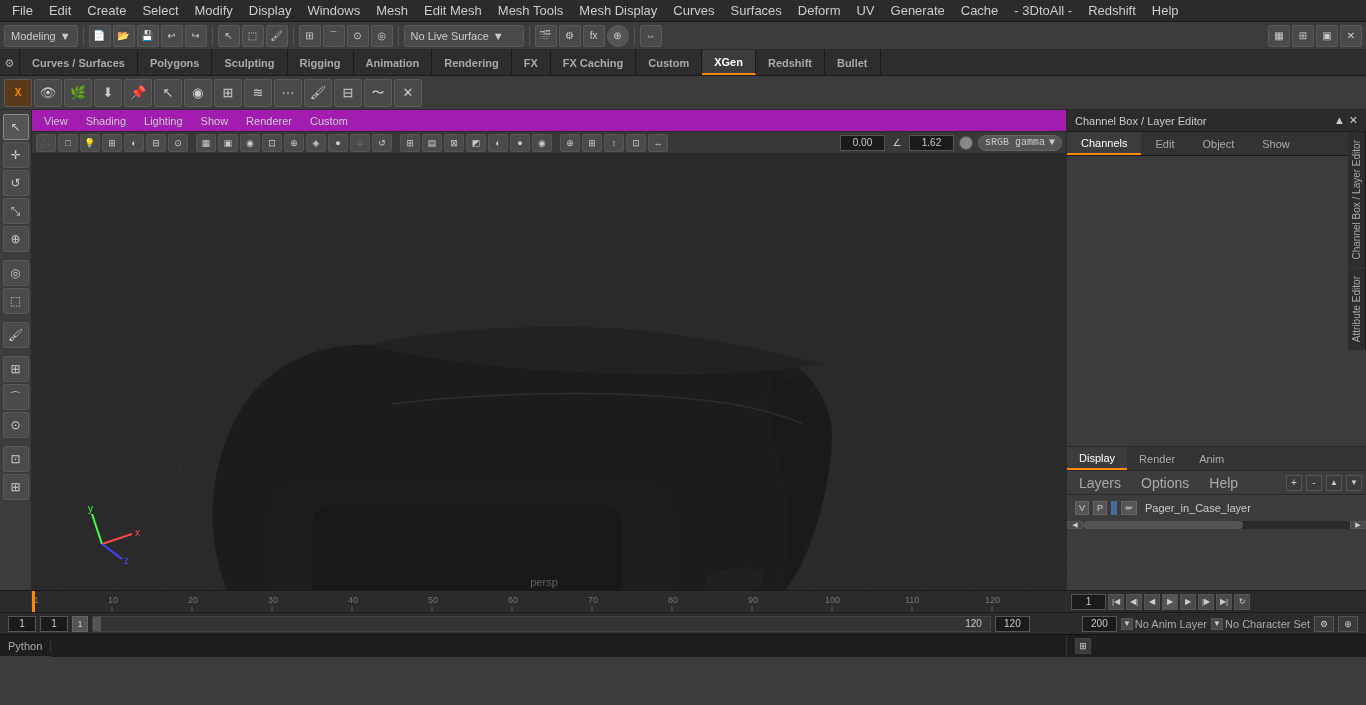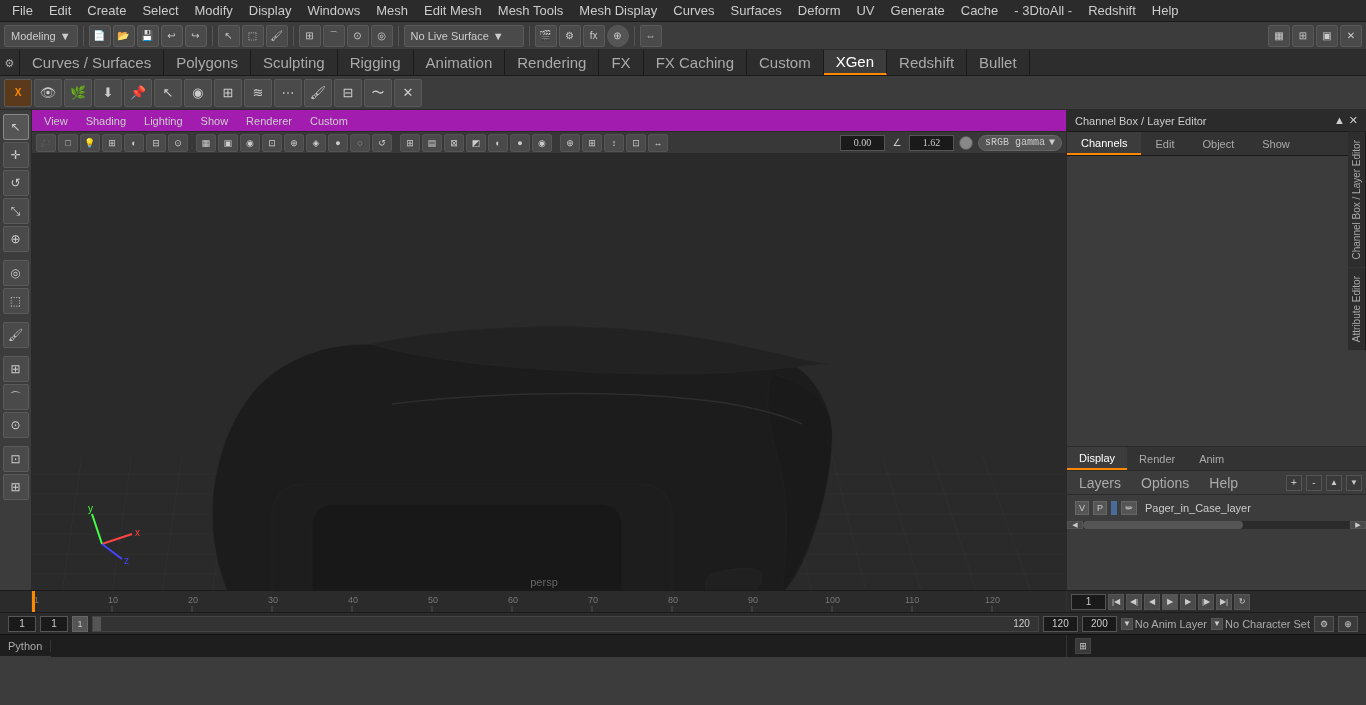--- a/index.html
+++ b/index.html
@@ -81,23 +81,24 @@
       background: #2d2d2d;
       display: flex;
       align-items: stretch;
       border-bottom: 1px solid #1a1a1a;
     }
     .tab {
       padding: 0 12px;
       display: flex;
       align-items: center;
       cursor: pointer;
-      font-size: 15px;
+      font-size: 11px;
       color: #aaaaaa;
       border-right: 1px solid #1a1a1a;
+      font-weight: bold;
     }
     .tab.active {
       background: #3c3c3c;
       color: #ffffff;
       border-bottom: 2px solid #ff8800;
     }
     .tab-settings-icon {
       width: 20px;
       height: 26px;
       display: flex;
@@ -448,21 +449,20 @@
       height: 16px;
       background: #1a1a1a;
       border: 1px solid #555;
       color: #ccc;
       font-size: 10px;
       text-align: left;
       padding: 0 2px;
       display: flex;
       align-items: center;
       justify-content: center;
-      font-family: Liberation Serif, serif;
     }
 
     #scrollbar-bottom-layers {
       height: 8px;
       background: #2b2b2b;
       display: flex;
       align-items: center;
     }
   </style>
 </head>
@@ -843,21 +843,21 @@
 
 <div id="status-bar" style="height:22px;background:#2b2b2b;display:flex;align-items:center;padding:0 8px;gap:4px;border-top:1px solid #1a1a1a;font-size:11px;">
   <input type="text" class="status-input" value="1" style="width: 28px; height: 16px; background: rgb(26, 26, 26); border: 1px solid rgb(85, 85, 85); color: rgb(204, 204, 204); font-size: 10px; text-align: center;">
   <input type="text" class="status-input" value="1" style="width: 28px; height: 16px; background: rgb(26, 26, 26); border: 1px solid rgb(85, 85, 85); color: rgb(204, 204, 204); font-size: 10px; text-align: center;">
   <div style="width:16px;height:16px;background:#555;border:1px solid #666;display:flex;align-items:center;justify-content:center;font-size:9px;">1</div>
   <div style="flex:1;height:16px;background:#333;border:1px solid #444;position:relative;">
     <div style="position:absolute;left:0;top:0;width:8px;height:100%;background:#555;"></div>
     <div style="position:absolute;right:8px;top:0;display:flex;align-items:center;height:100%;font-size:10px;color:#ccc;">120</div>
   </div>
   <input type="text" class="status-input" value="120" style="width: 35px; height: 16px; background: rgb(26, 26, 26); border: 1px solid rgb(85, 85, 85); color: rgb(204, 204, 204); font-size: 10px; text-align: center;">
-  <input type="text" class="status-input" value="200" style="width: 35px; height: 16px; background: rgb(26, 26, 26); border: 1px solid rgb(85, 85, 85); color: rgb(204, 204, 204); font-size: 10px; text-align: center;">
+  <input type="text" class="status-input" value="200" style="width: 35px; height: 16px; background: rgb(26, 26, 26); border: 1px solid rgb(85, 85, 85); color: rgb(204, 204, 204); font-size: 10px; text-align: center; margin-left: 48px;">
   <div style="display:flex;align-items:center;gap:2px;">
     <div style="width:12px;height:12px;background:#4a4a4a;border:1px solid #555;display:flex;align-items:center;justify-content:center;font-size:8px;cursor:pointer;">▼</div>
     <span style="color:#aaa;white-space:nowrap;">No Anim Layer</span>
   </div>
   <div style="display:flex;align-items:center;gap:2px;">
     <div style="width:12px;height:12px;background:#4a4a4a;border:1px solid #555;display:flex;align-items:center;justify-content:center;font-size:8px;cursor:pointer;">▼</div>
     <span style="color:#aaa;white-space:nowrap;">No Character Set</span>
   </div>
   <div style="width:20px;height:16px;background:#3a3a3a;border:1px solid #555;display:flex;align-items:center;justify-content:center;font-size:9px;cursor:pointer;">⚙</div>
   <div style="width:20px;height:16px;background:#3a3a3a;border:1px solid #555;display:flex;align-items:center;justify-content:center;font-size:9px;cursor:pointer;">⊕</div>

